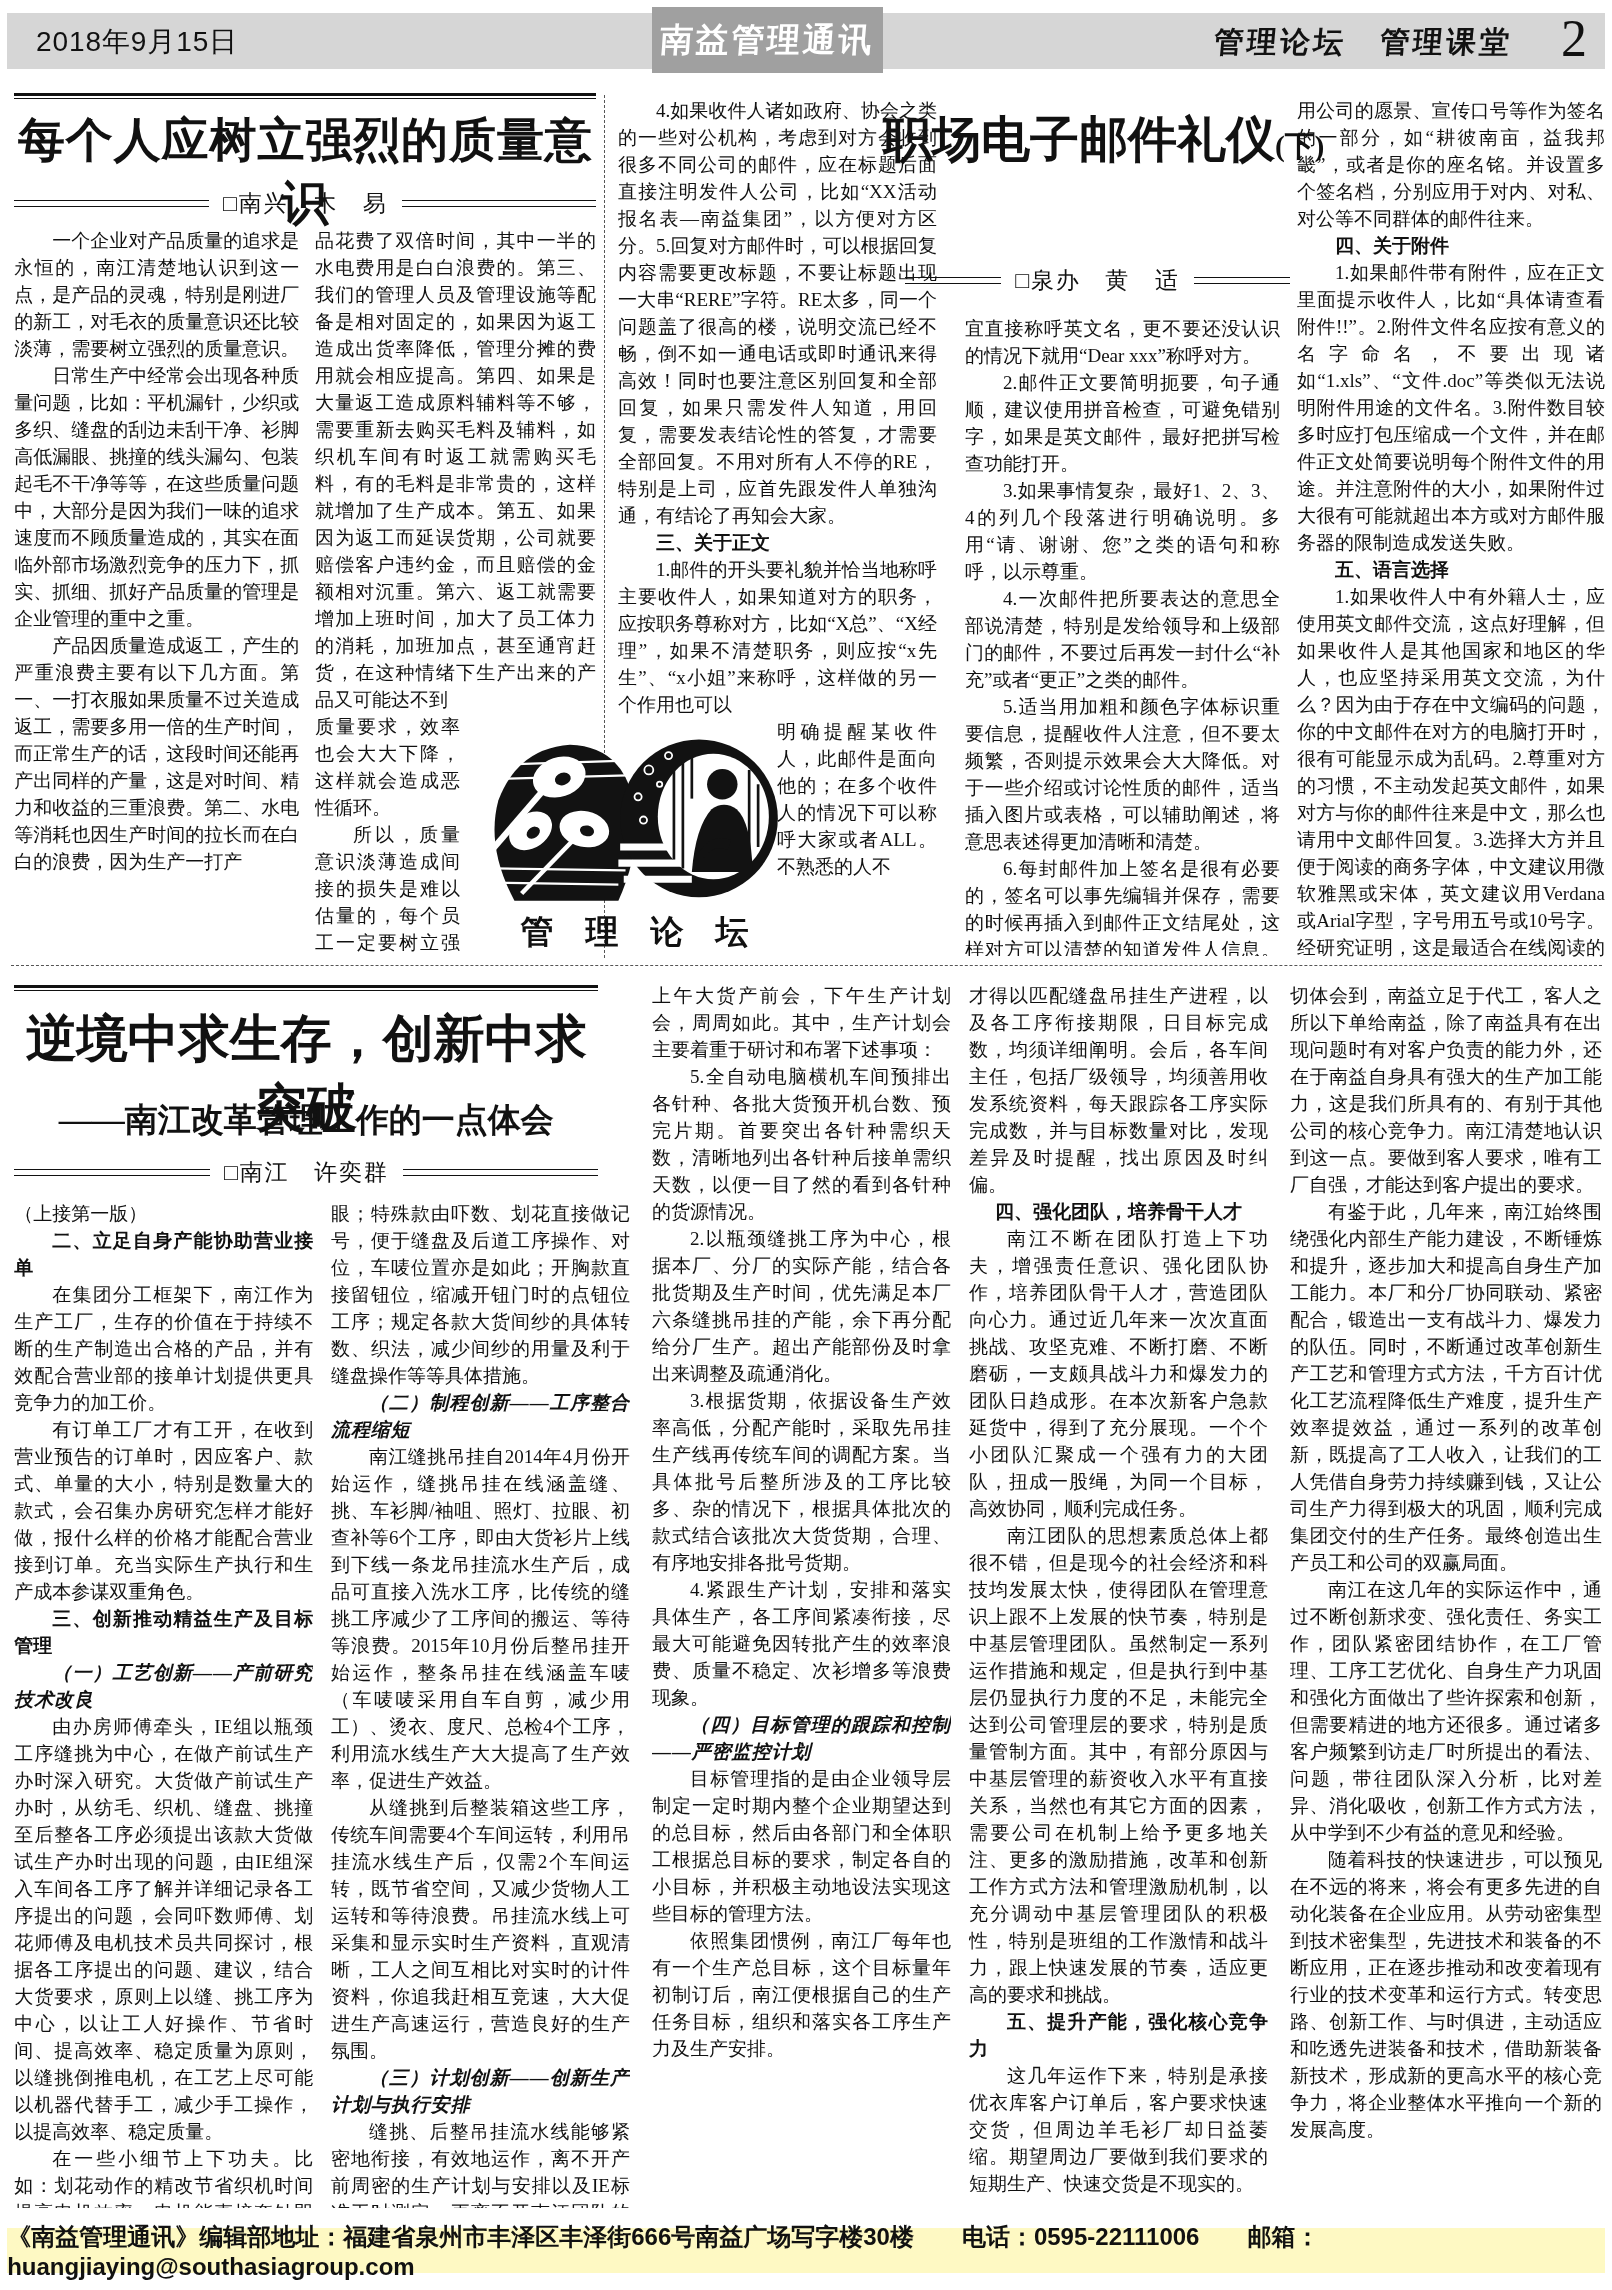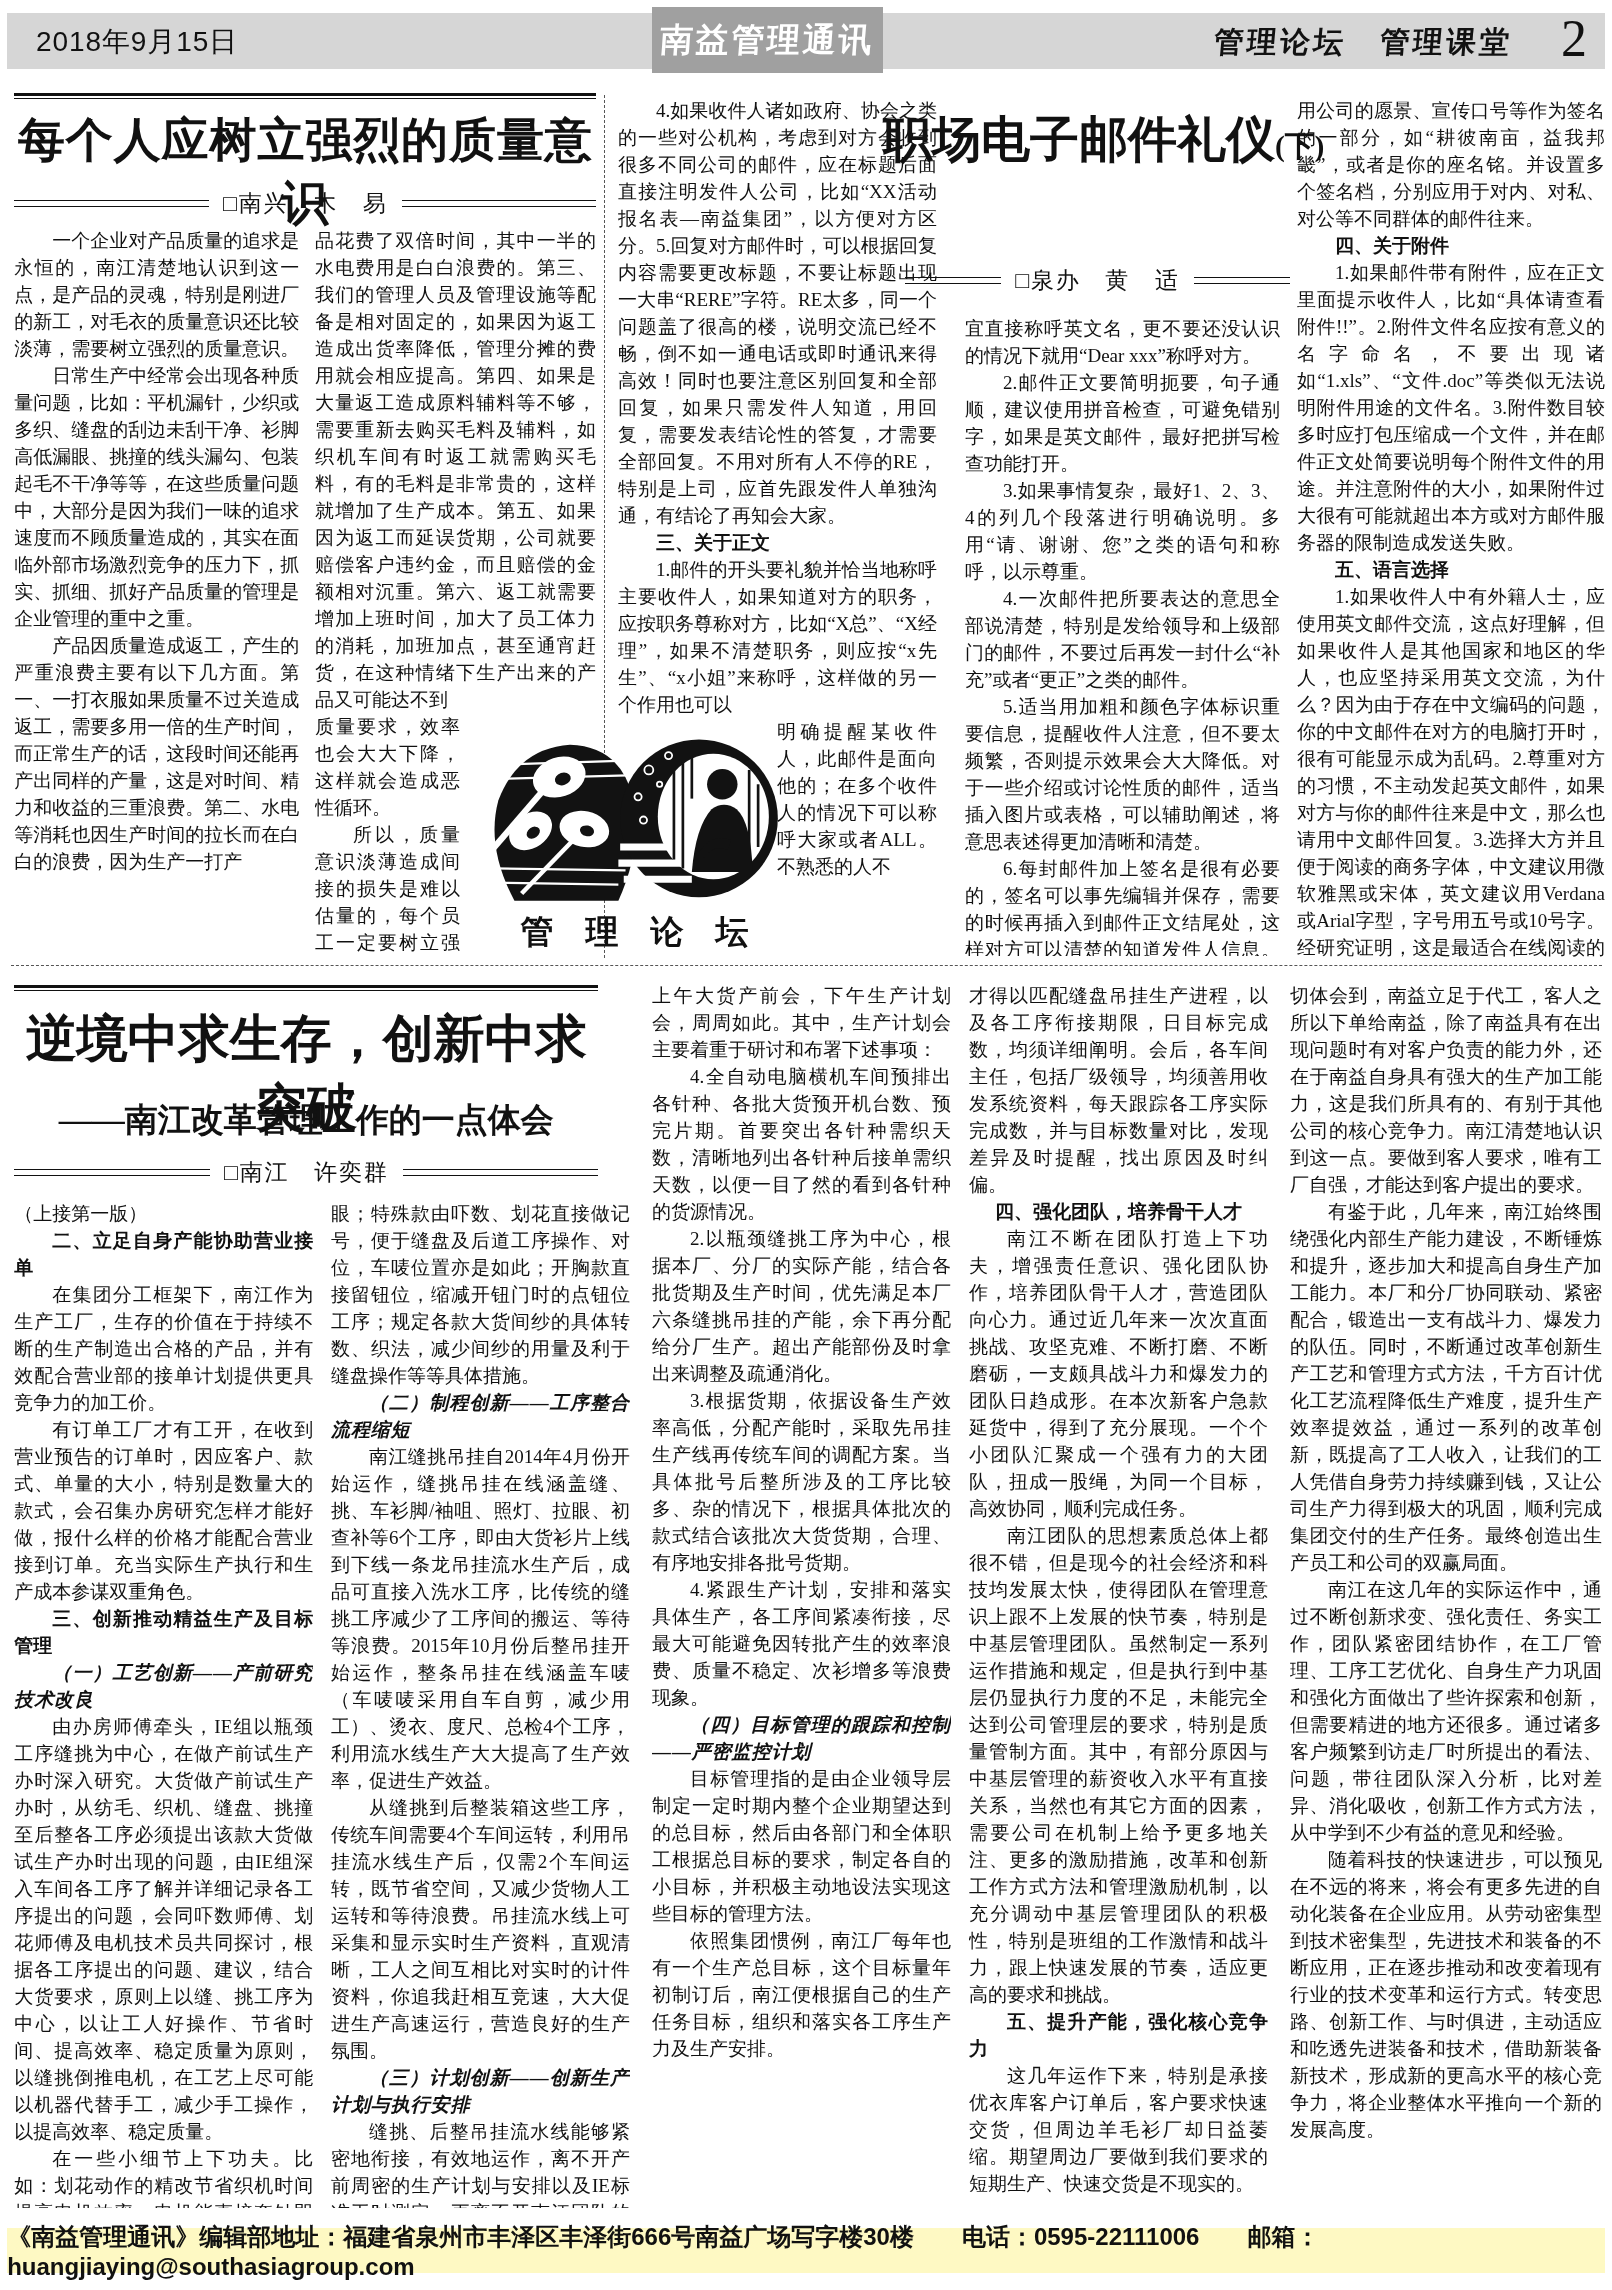--- a/index.html
+++ b/index.html
@@ -188,21 +188,21 @@
     <p class="cont">眼；特殊款由吓数、划花直接做记号，便于缝盘及后道工序操作、对位，车唛位置亦是如此；开胸款直接留钮位，缩减开钮门时的点钮位工序；规定各款大货间纱的具体转数、织法，减少间纱的用量及利于缝盘操作等等具体措施。</p>
     <p class="kai">（二）制程创新——工序整合流程缩短</p>
     <p>南江缝挑吊挂自2014年4月份开始运作，缝挑吊挂在线涵盖缝、挑、车衫脚/袖咀、照灯、拉眼、初查补等6个工序，即由大货衫片上线到下线一条龙吊挂流水生产后，成品可直接入洗水工序，比传统的缝挑工序减少了工序间的搬运、等待等浪费。2015年10月份后整吊挂开始运作，整条吊挂在线涵盖车唛（车唛唛采用自车自剪，减少用工）、烫衣、度尺、总检4个工序，利用流水线生产大大提高了生产效率，促进生产效益。</p>
     <p>从缝挑到后整装箱这些工序，传统车间需要4个车间运转，利用吊挂流水线生产后，仅需2个车间运转，既节省空间，又减少货物人工运转和等待浪费。吊挂流水线上可采集和显示实时生产资料，直观清晰，工人之间互相比对实时的计件资料，你追我赶相互竞速，大大促进生产高速运行，营造良好的生产氛围。</p>
     <p class="kai">（三）计划创新——创新生产计划与执行安排</p>
     <p>缝挑、后整吊挂流水线能够紧密地衔接，有效地运作，离不开产前周密的生产计划与安排以及IE标准工时测定，更离不开南江团队的高效配合和紧密协作。</p>
 
   </div>
   <div class="col colb" style="left:652px;top:982px;width:299px;height:1229px;">
     <p class="cont">上午大货产前会，下午生产计划会，周周如此。其中，生产计划会主要着重于研讨和布署下述事项：</p>
-    <p>4.全自动电脑横机车间预排出各针种、各批大货预开机台数、预完片期。首要突出各针种需织天数，清晰地列出各针种后接单需织天数，以便一目了然的看到各针种的货源情况。</p>
+    <p>5.全自动电脑横机车间预排出各针种、各批大货预开机台数、预完片期。首要突出各针种需织天数，清晰地列出各针种后接单需织天数，以便一目了然的看到各针种的货源情况。</p>
     <p>2.以瓶颈缝挑工序为中心，根据本厂、分厂的实际产能，结合各批货期及生产时间，优先满足本厂六条缝挑吊挂的产能，余下再分配给分厂生产。超出产能部份及时拿出来调整及疏通消化。</p>
     <p>3.根据货期，依据设备生产效率高低，分配产能时，采取先吊挂生产线再传统车间的调配方案。当具体批号后整所涉及的工序比较多、杂的情况下，根据具体批次的款式结合该批次大货货期，合理、有序地安排各批号货期。</p>
     <p>4.紧跟生产计划，安排和落实具体生产，各工序间紧凑衔接，尽最大可能避免因转批产生的效率浪费、质量不稳定、次衫增多等浪费现象。</p>
     <p class="kai">（四）目标管理的跟踪和控制——严密监控计划</p>
     <p>目标管理指的是由企业领导层制定一定时期内整个企业期望达到的总目标，然后由各部门和全体职工根据总目标的要求，制定各自的小目标，并积极主动地设法实现这些目标的管理方法。</p>
     <p>依照集团惯例，南江厂每年也有一个生产总目标，这个目标量年初制订后，南江便根据自己的生产任务目标，组织和落实各工序生产力及生产安排。</p>
 
   </div>
   <div class="col colb" style="left:969px;top:982px;width:299px;height:1229px;">
     <p class="cont">才得以匹配缝盘吊挂生产进程，以及各工序衔接期限，日目标完成数，均须详细阐明。会后，各车间主任，包括厂级领导，均须善用收发系统资料，每天跟踪各工序实际完成数，并与目标数量对比，发现差异及时提醒，找出原因及时纠偏。</p>

